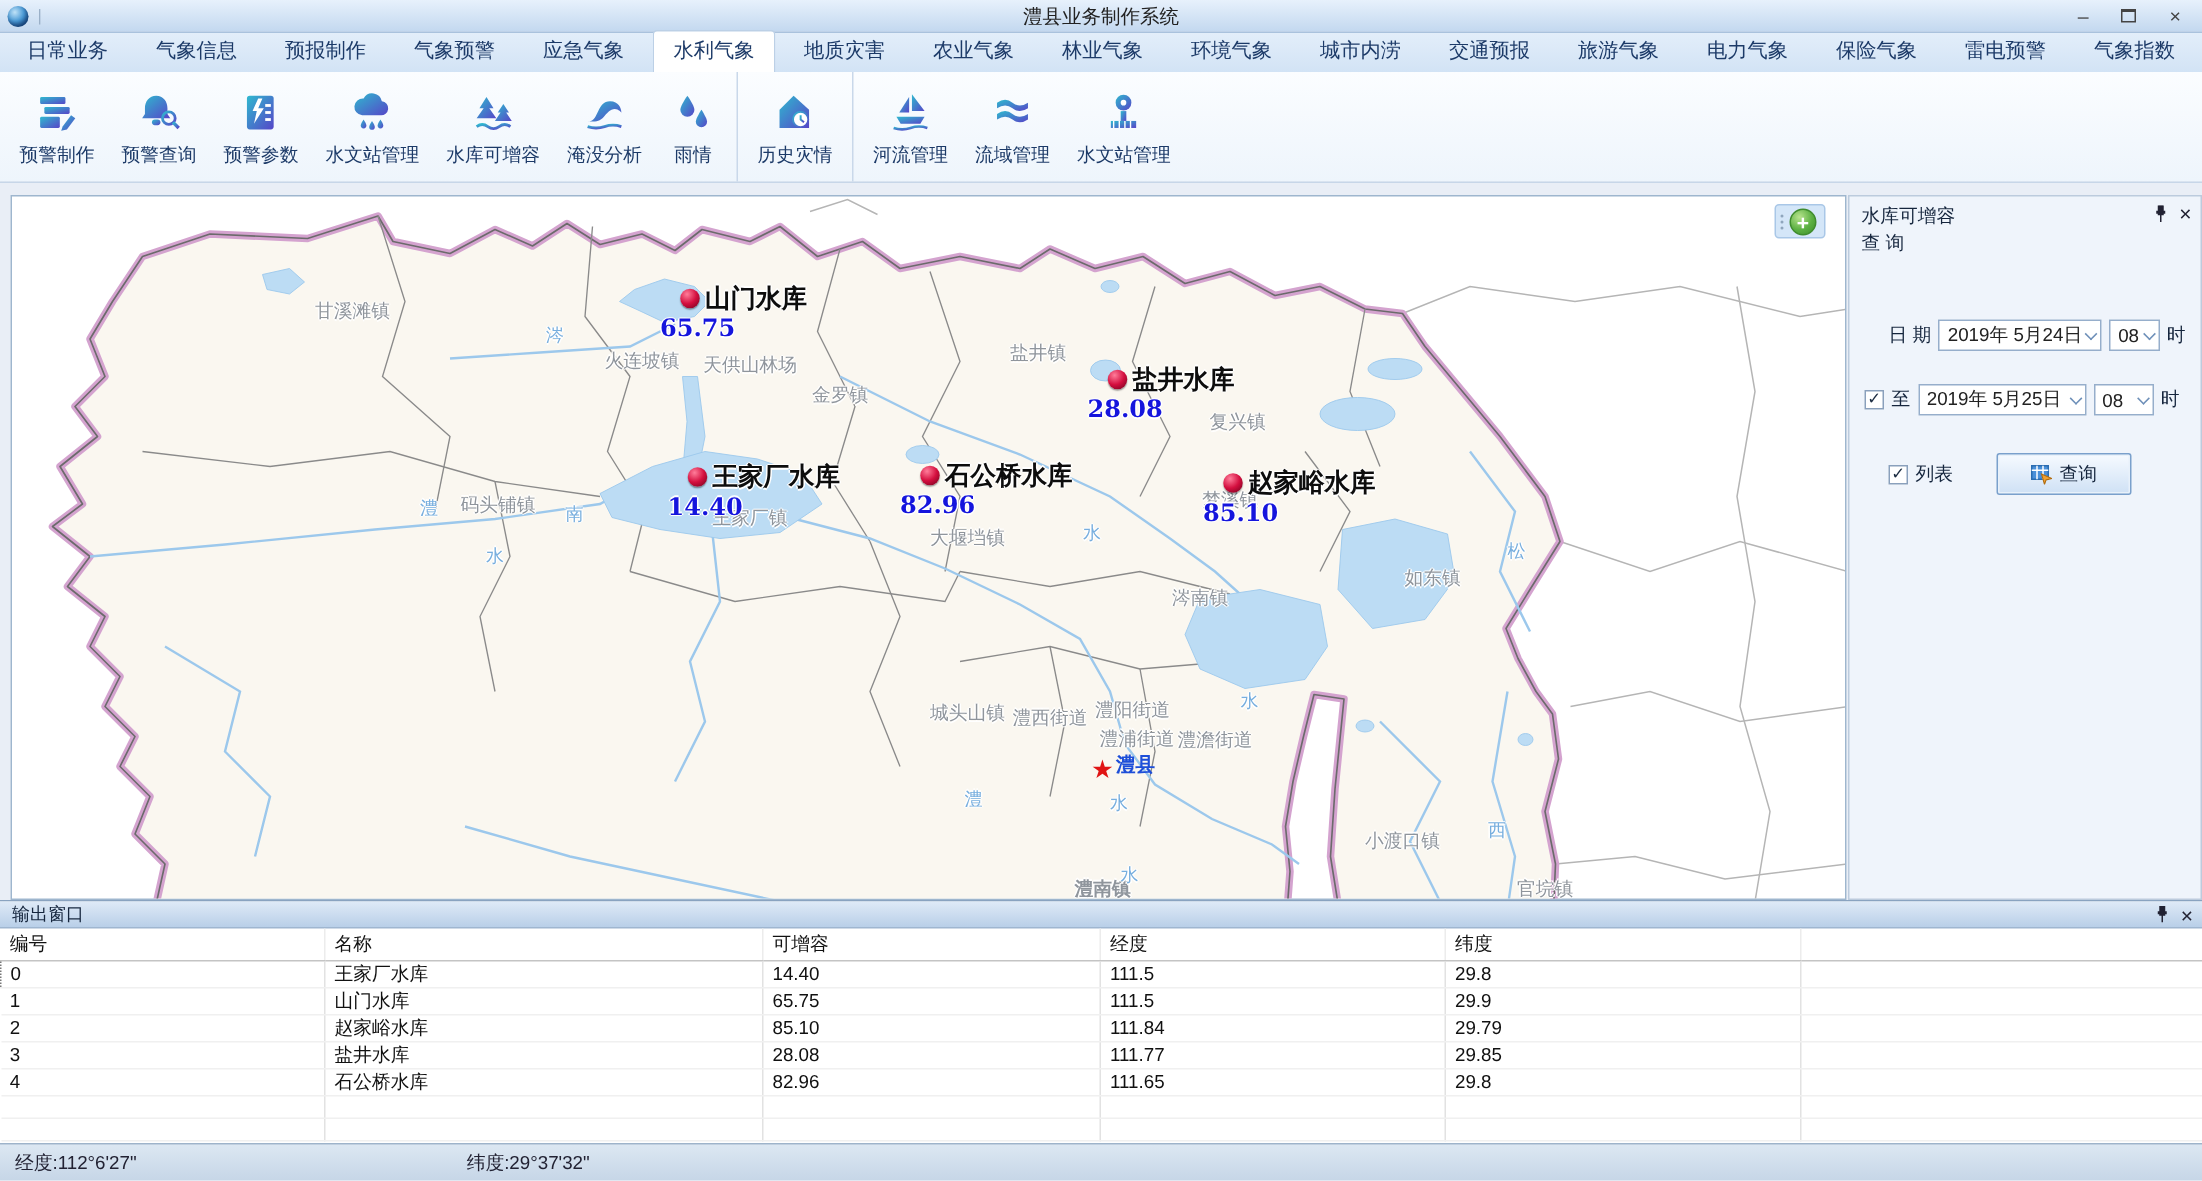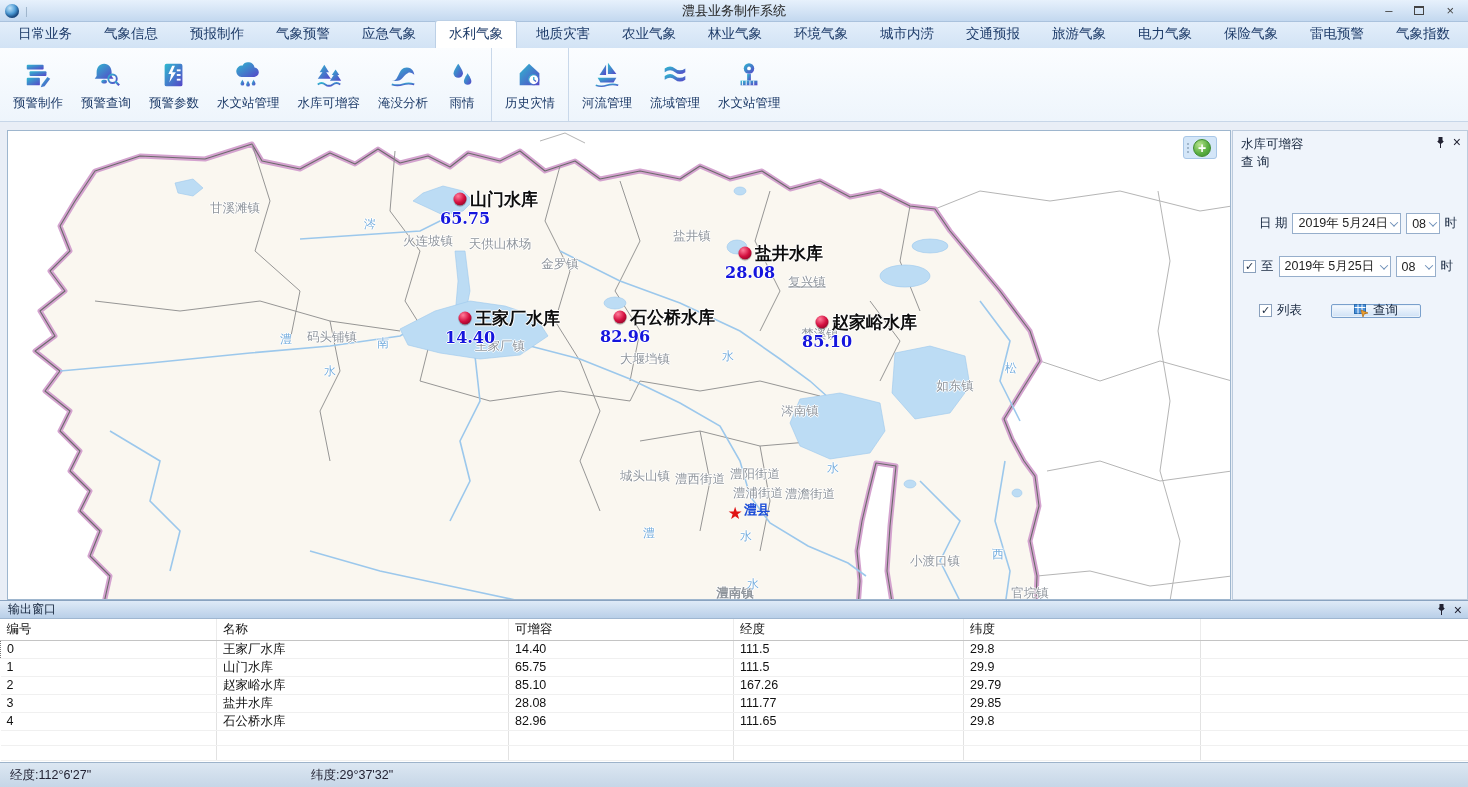--- a/index.html
+++ b/index.html
@@ -88,21 +88,21 @@
   .plabel { font-size:12.5px; color:#15253d; white-space:nowrap; }
   .select { height:21px; background:#fff; border:1px solid #96aecb; display:flex;
     align-items:center; padding:0 3px 0 5px; font-size:12.5px; color:#222; }
   .sel-date { width:112px; }
   .sel-hour { width:40px; }
   .sel-val { flex:1; white-space:nowrap; overflow:hidden; }
   .chev { width:6px; height:6px; border-right:1.5px solid #6d8fb8; border-bottom:1.5px solid #6d8fb8;
     transform:rotate(45deg) translate(-1px,-1px); margin-left:3px; flex:none; }
   .cbx { width:13px; height:13px; background:#fff; border:1px solid #8aa0bc; color:#1a2a40;
     font-size:11px; line-height:11px; text-align:center; flex:none; }
-  .qbtn { width:90px; height:14px; margin-left:24px; border:1px solid #7aa0cc; border-radius:2px;
+  .qbtn { width:90px; height:28px; margin-left:24px; border:1px solid #7aa0cc; border-radius:2px;
     background:linear-gradient(#f6faff,#cfe1f5); display:flex; align-items:center;
     justify-content:center; gap:5px; font-size:12.5px; color:#15253d;
     box-shadow:0 0 0 1px #e8f1fa inset; }
 
   
   #output { position:absolute; left:0; top:600px; width:1468px; height:162px; background:#fff;
     border-top:1px solid #8aa3c0; }
   .out-head { height:18px; background:linear-gradient(#dfeaf7,#b9cfe8);
     border-bottom:1px solid #9fb6d0; display:flex; align-items:center; padding:0 6px 0 8px; }
   .out-title { font-size:12px; color:#15253d; }
@@ -357,26 +357,26 @@
           <ellipse cx="1009" cy="362" rx="5" ry="4"></ellipse>
           <ellipse cx="732" cy="60" rx="6" ry="4"></ellipse>
         </g>
       </svg>
       <div id="map-labels">
           <span class="town" style="left: 227px; top: 77px;">甘溪滩镇</span>
           <span class="town" style="left: 420px; top: 110px;">火连坡镇</span>
           <span class="town" style="left: 492px; top: 113px;">天供山林场</span>
           <span class="town" style="left: 552px; top: 133px;">金罗镇</span>
           <span class="town" style="left: 684px; top: 105px;">盐井镇</span>
-          <span class="town" style="left: 799px; top: 151px; text-decoration: underline;">复兴镇</span>
+          <span class="town" style="left: 817px; top: 151px;">复兴镇</span>
           <span class="town" style="left: 324px; top: 206px;">码头铺镇</span>
           <span class="town" style="left: 492px; top: 215px;">王家厂镇</span>
           <span class="town" style="left: 637px; top: 228px;">大堰垱镇</span>
           <span class="town" style="left: 812px; top: 203px;">梦溪镇</span>
-          <span class="town" style="left: 792px; top: 280px;">涔南镇</span>
+          <span class="town" style="left: 792px; top: 268px;">涔南镇</span>
           <span class="town" style="left: 947px; top: 255px;">如东镇</span>
           <span class="town" style="left: 637px; top: 345px;">城头山镇</span>
           <span class="town" style="left: 692px; top: 348px;">澧西街道</span>
           <span class="town" style="left: 747px; top: 343px;">澧阳街道</span>
           <span class="town" style="left: 750px; top: 362px;">澧浦街道</span>
           <span class="town" style="left: 802px; top: 363px;">澧澹街道</span>
           <span class="town" style="left: 727px; top: 462px; font-weight: bold;">澧南镇</span>
           <span class="town" style="left: 927px; top: 430px;">小渡口镇</span>
           <span class="town" style="left: 1022px; top: 462px;">官垸镇</span>
           <span class="rivchar" style="left: 362px; top: 93px;">涔</span>
@@ -518,21 +518,21 @@
             <td>山门水库</td>
             <td>65.75</td>
             <td>111.5</td>
             <td>29.9</td>
             <td class="outside"></td>
           </tr>
           <tr>
             <td>2</td>
             <td>赵家峪水库</td>
             <td>85.10</td>
-            <td>167.26</td>
+            <td>111.84</td>
             <td>29.79</td>
             <td class="outside"></td>
           </tr>
           <tr>
             <td>3</td>
             <td>盐井水库</td>
             <td>28.08</td>
             <td>111.77</td>
             <td>29.85</td>
             <td class="outside"></td>

